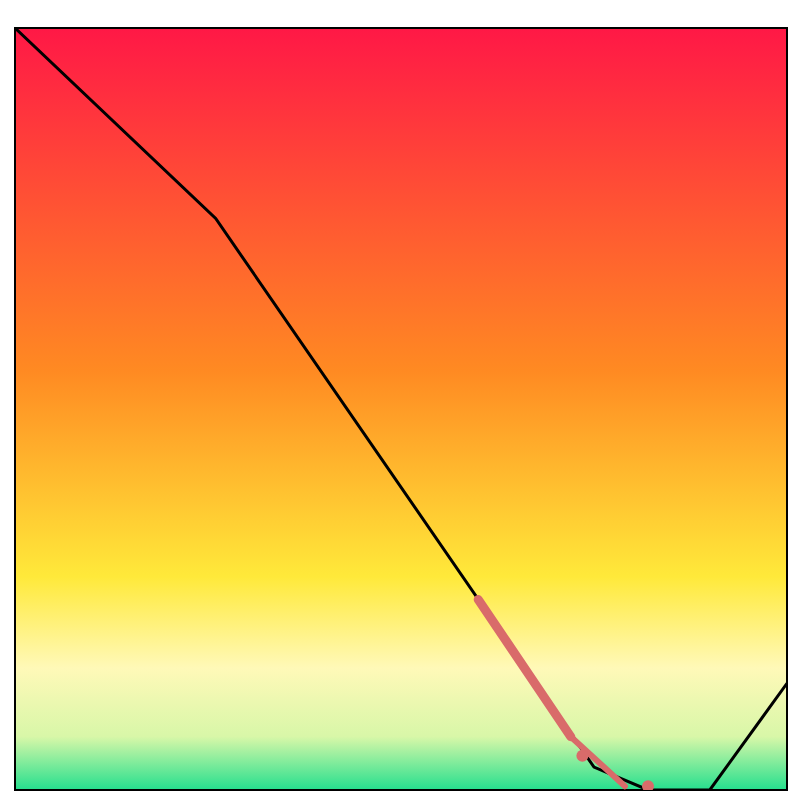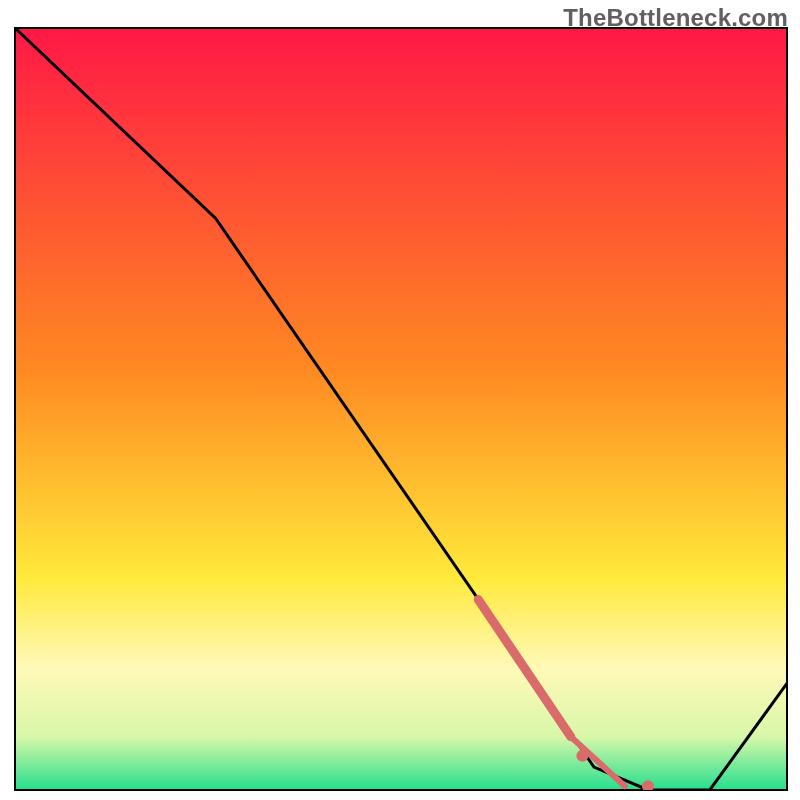--- a/index.html
+++ b/index.html
@@ -34,21 +34,20 @@
   svg.curve {
     position: absolute;
     left: 15px;
     top: 28px;
   }
 </style>
 </head>
 <body>
 
 <div class="stage">
-  <div class="watermark">TheBottleneck.com</div>
 
   <svg class="plot" width="800" height="800">
     <defs>
       <linearGradient id="bg-grad" x1="0" y1="0" x2="0" y2="1">
         <stop id="g0" offset="0%" stop-color="#ff1846"></stop>
         <stop id="g1" offset="45%" stop-color="#ff8a22"></stop>
         <stop id="g2" offset="72%" stop-color="#ffe93a"></stop>
         <stop id="g3" offset="84%" stop-color="#fff9b8"></stop>
         <stop id="g4" offset="93%" stop-color="#d8f7a8"></stop>
         <stop id="g5" offset="100%" stop-color="#25df8e"></stop>

